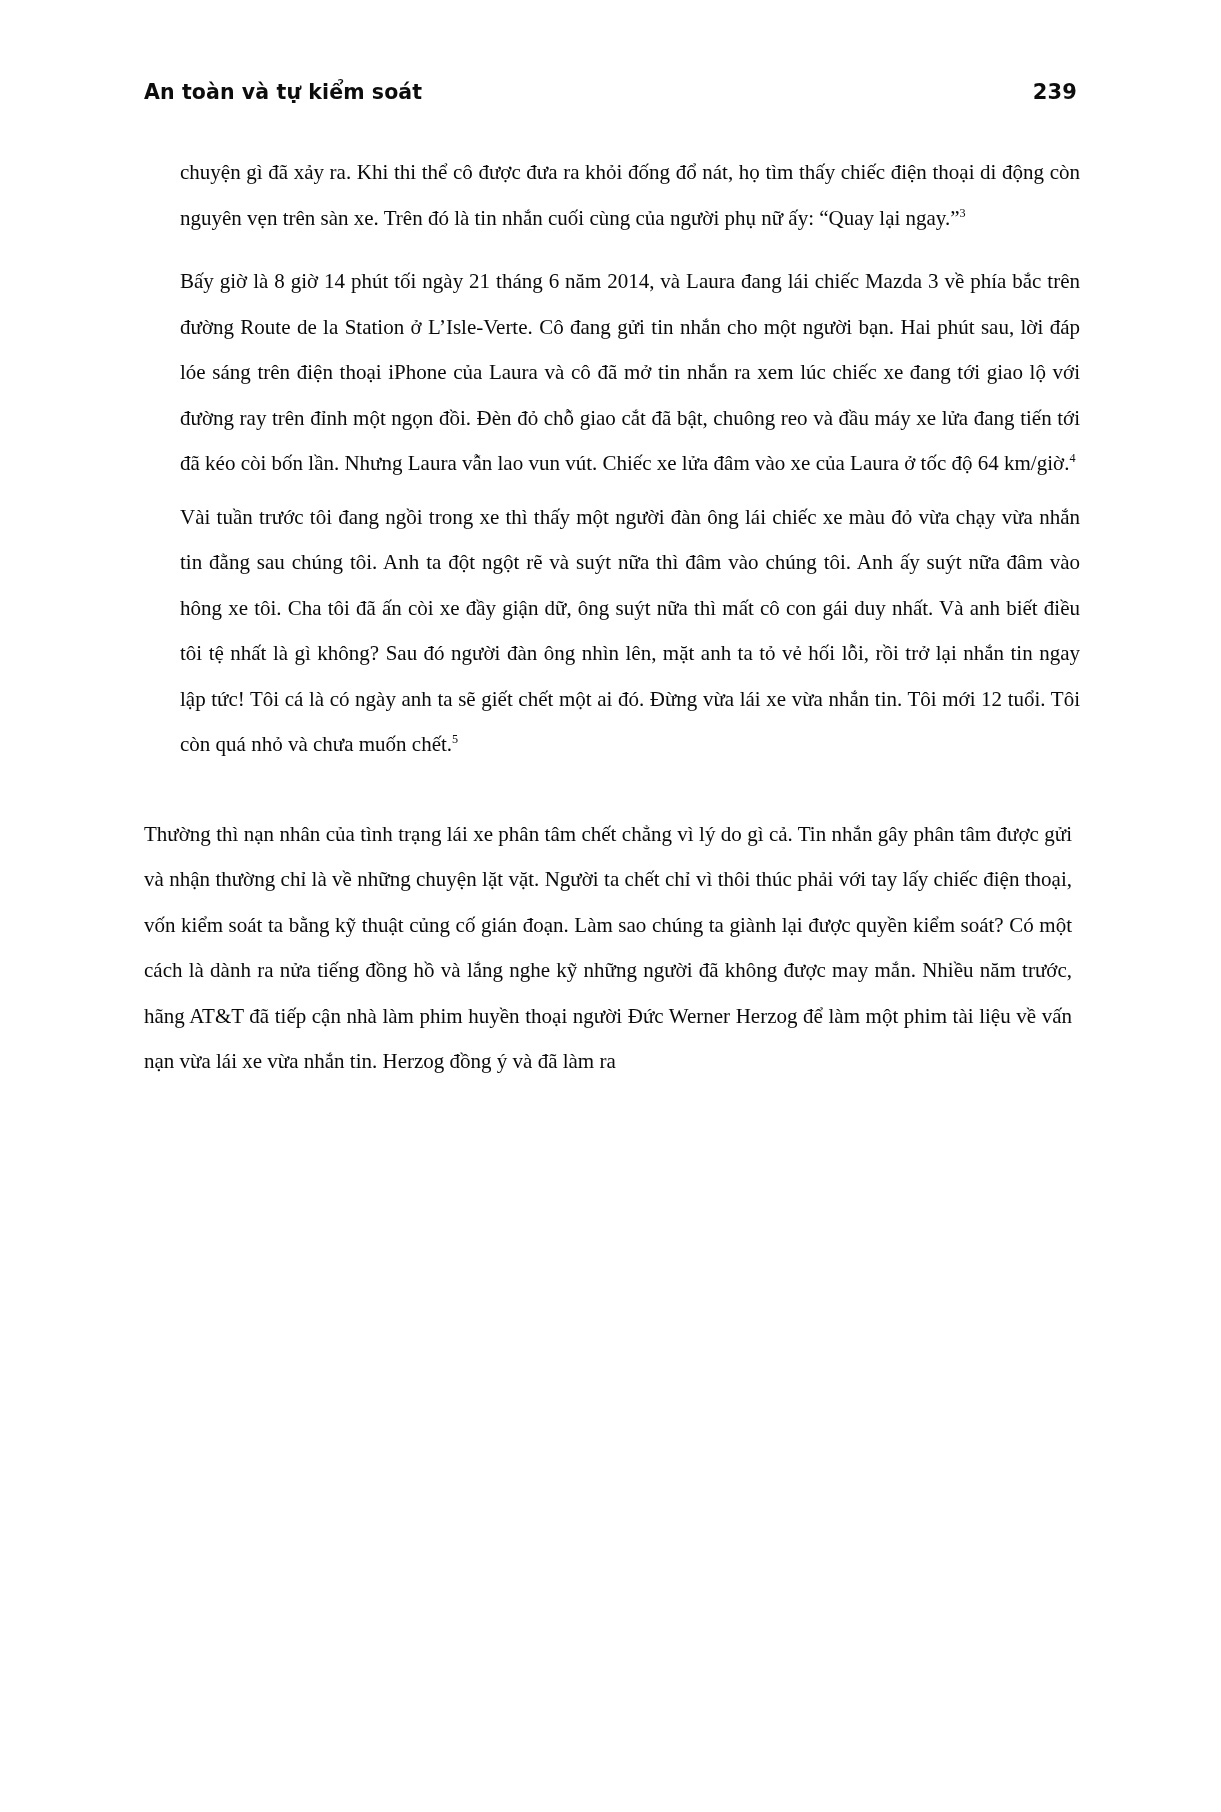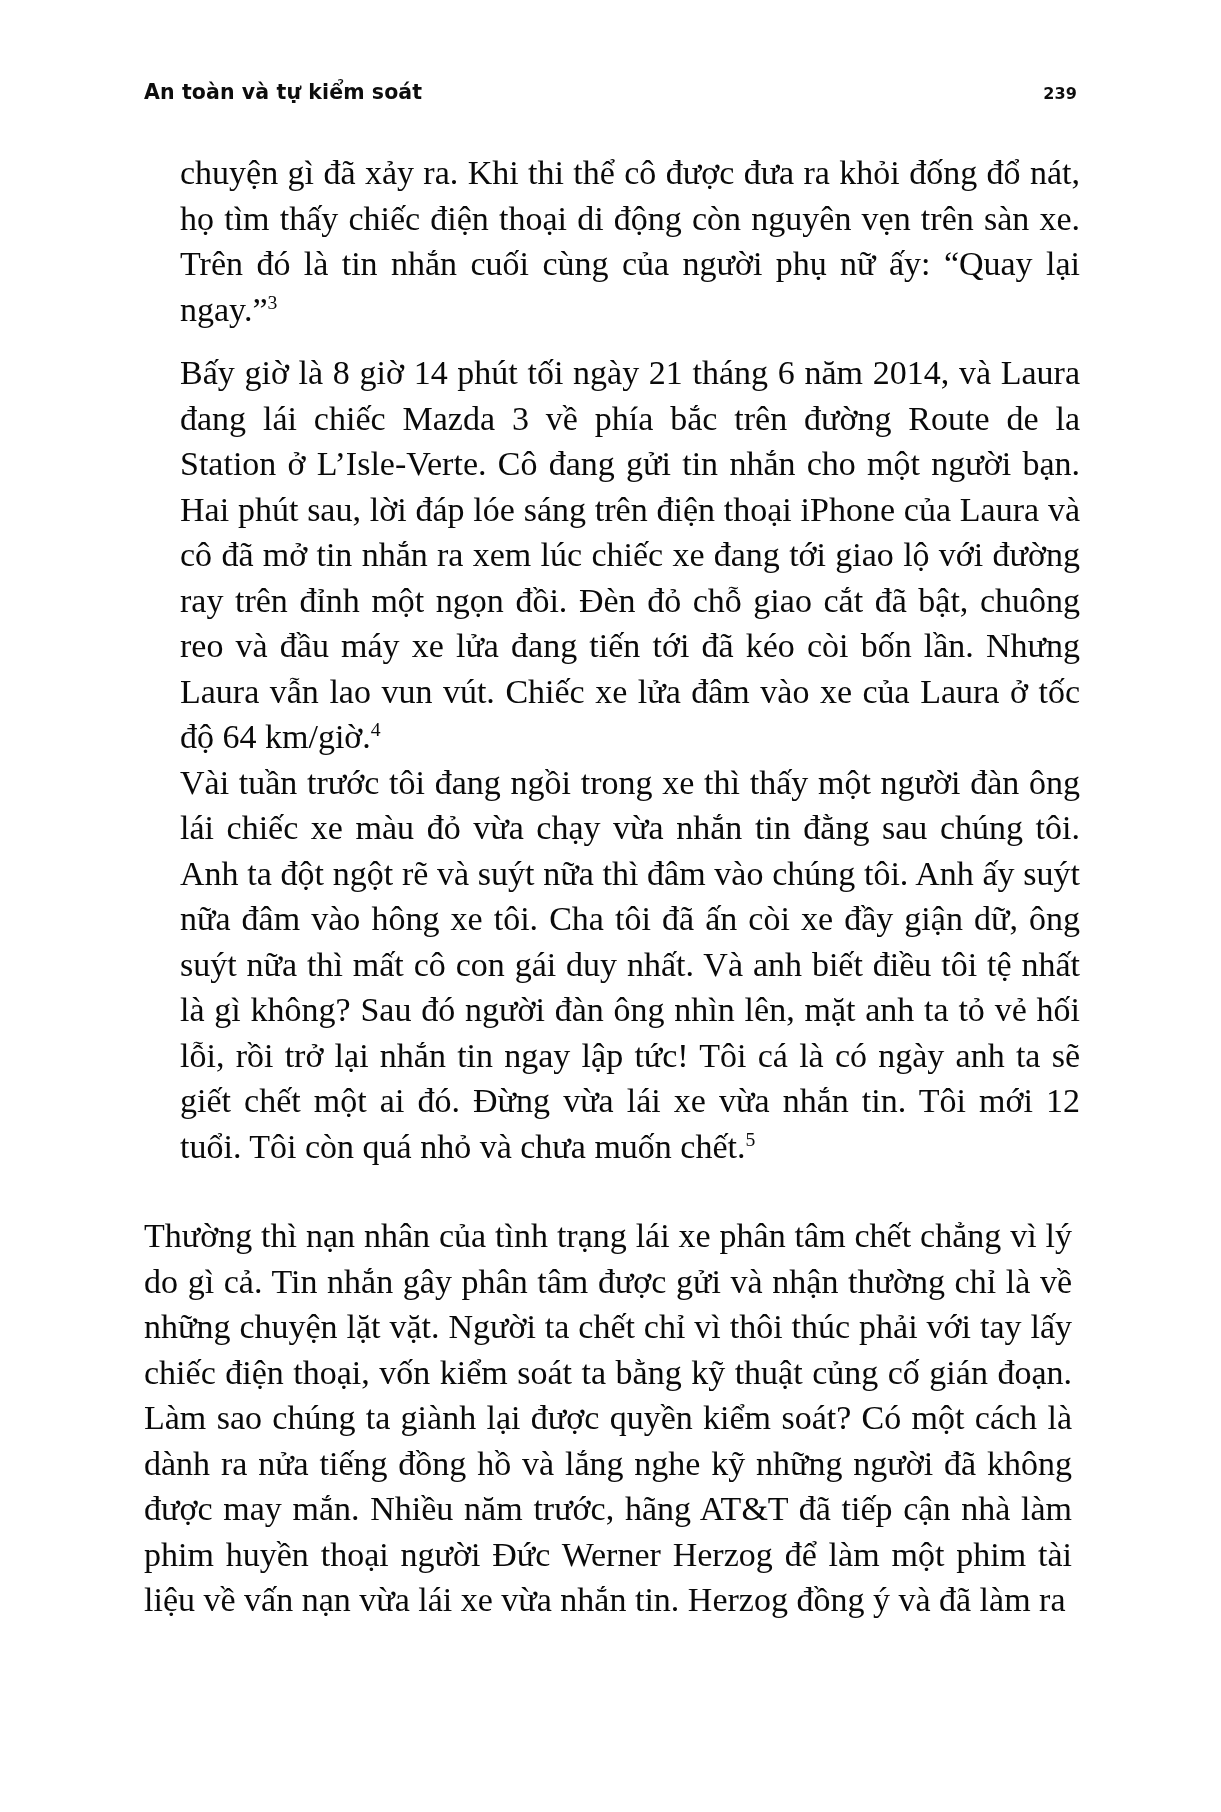--- a/index.html
+++ b/index.html
@@ -31,46 +31,47 @@
     justify-content: space-between;
     align-items: baseline;
     font-family: "DejaVu Sans", sans-serif;
     font-size: 20.5px;
     font-weight: 600;
     letter-spacing: 0.1px;
     color: #0d0d0d;
   }
   .running-head .folio {
     font-family: "DejaVu Sans", sans-serif;
-    font-size: 16px;
+    font-size: 21px;
     font-weight: 700;
   }
   .body-block {
     position: absolute;
     top: 150px;
     left: 144px;
     width: 940px;
   }
   p.para {
     margin: 0;
-    font-size: 34px;
+    font-size: 21px;
     line-height: 45.5px;
     text-align: justify;
     text-justify: inter-word;
     color: #0a0a0a;
     font-family: "Liberation Serif", serif;
   }
   p.indent-block {
     margin-left: 36px;
     margin-right: 4px;
   }
   p.gap-before {
     margin-top: 18px;
   }
   p.gap-small {
+    margin-top: 8px;
   }
   p.final-block {
     margin-top: 44px;
     margin-left: 0;
     margin-right: 12px;
   }
   sup {
     font-size: 0.58em;
     vertical-align: super;
     line-height: 0;

